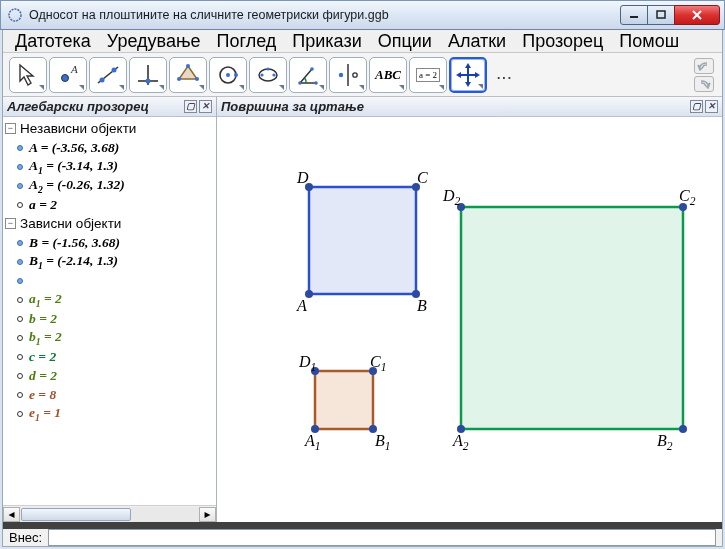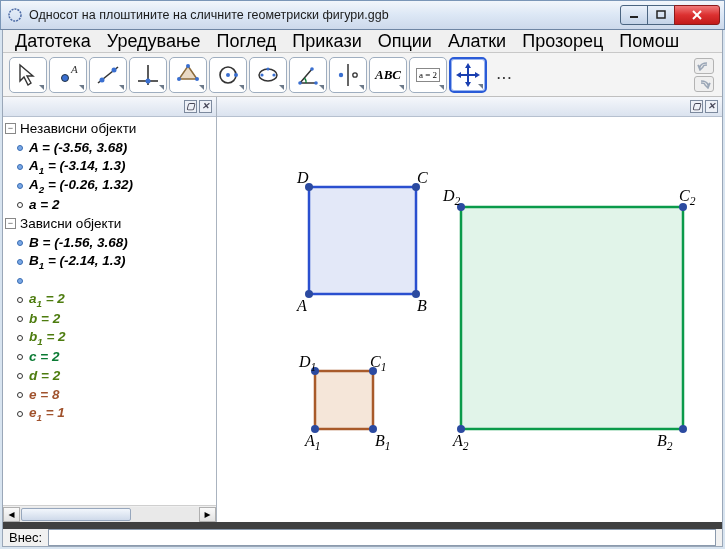--- a/index.html
+++ b/index.html
@@ -46,21 +46,21 @@
   .leftpanel { width:214px; border-right:1px solid #aab3bf; display:flex; flex-direction:column; background:#fff;}
   .panelheader { height:20px; background:linear-gradient(#f5f7fb,#dbe3ef); border-bottom:1px solid #b6c0cf; display:flex; align-items:center; padding:0 4px; font-weight:bold; font-style:italic; font-size:13px; color:#222;}
   .panelheader .spacer { flex:1;}
   .phbtn { width:13px; height:13px; border:1px solid #7d8a9e; margin-left:2px; background:#eef1f7; display:flex; align-items:center; justify-content:center; font-size:9px; line-height:1; color:#445;}
   .tree { flex:1; overflow:auto; padding:2px 0; font-size:13.5px;}
   .tree .row { display:flex; align-items:center; height:19px; padding-left:2px; white-space:nowrap;}
   .tree .tgl { width:11px; height:11px; border:1px solid #888; display:flex; align-items:center; justify-content:center; font-size:9px; line-height:1; margin-right:4px; background:#fff; color:#555;}
   .tree .dot { width:6px;height:6px; border-radius:50%; margin:0 6px 0 12px; border:1px solid #333;}
   .tree .dot.filled { background:#7aa8e6; border-color:#3a6db3;}
   .tree .dot.hollow { background:#fff; border-color:#333;}
-  .tree .lbl { font-weight:bold; font-family:Liberation Sans, sans-serif; font-style:italic;}
+  .tree .lbl { font-weight:bold; font-family:Liberation Serif, serif; font-style:italic;}
   .tree .lbl sub { font-size:0.72em; vertical-align:sub; font-style:italic;}
   .c-black { color:#000;}
   .c-blue { color:#4d7c0f;}
   .c-green { color:#0a7a33;}
   .c-brown { color:#a0522d;}
   .hscroll { height:17px; background:#efefef; border-top:1px solid #cfcfcf; display:flex; align-items:center;}
   .hscroll .btn { width:17px; height:15px; border:1px solid #b0b0b0; background:linear-gradient(#fafafa,#e3e3e3); display:flex;align-items:center;justify-content:center;}
   .hscroll .track { flex:1; height:15px; background:#e9e9e9; position:relative;}
   .hscroll .thumb { position:absolute; left:0; top:0; height:13px; width:110px; margin:1px; background:linear-gradient(#f2f6fc,#cfdaea); border:1px solid #97a7bd; border-radius:2px;}
 
@@ -212,20 +212,21 @@
             <path d="M4 2 Q10 2 11 6 L13 4 L11 9 L8 6 Q8 4 4 4" fill="none" stroke="#9aa6b6" stroke-width="1.5"></path>
           </svg>
         </div>
     </div>
   </div>
 
   <div class="content">
 
     <div class="leftpanel">
       <div class="panelheader">
+        <span>Алгебарски прозорец</span>
         <span class="spacer"></span>
         <span class="phbtn">▢</span>
         <span class="phbtn">✕</span>
       </div>
       <div class="tree" id="tree">
           <div class="row">
             <span class="tgl">−</span>
             <span style="font-size:13.5px;">Независни објекти</span>
           </div>
           <div class="row">
@@ -292,20 +293,21 @@
         <div class="btn">◂</div>
         <div class="track">
             <div class="thumb"></div>
           </div>
         <div class="btn">▸</div>
       </div>
     </div>
 
     <div class="rightpanel">
       <div class="panelheader">
+        <span>Површина за цртање</span>
         <span class="spacer"></span>
         <span class="phbtn">▢</span>
         <span class="phbtn">✕</span>
       </div>
       <div class="canvas">
         <svg width="505" height="400" style="position:absolute;left:0;top:0;">
 
           <rect x="92" y="70" width="107" height="107" fill="#d7def5" fill-opacity="0.7" stroke="#2a4fcf" stroke-width="2.5"></rect>
 
           <rect x="98" y="254" width="58" height="58" fill="#f2e0cf" fill-opacity="0.8" stroke="#a85a2a" stroke-width="2.5"></rect>

